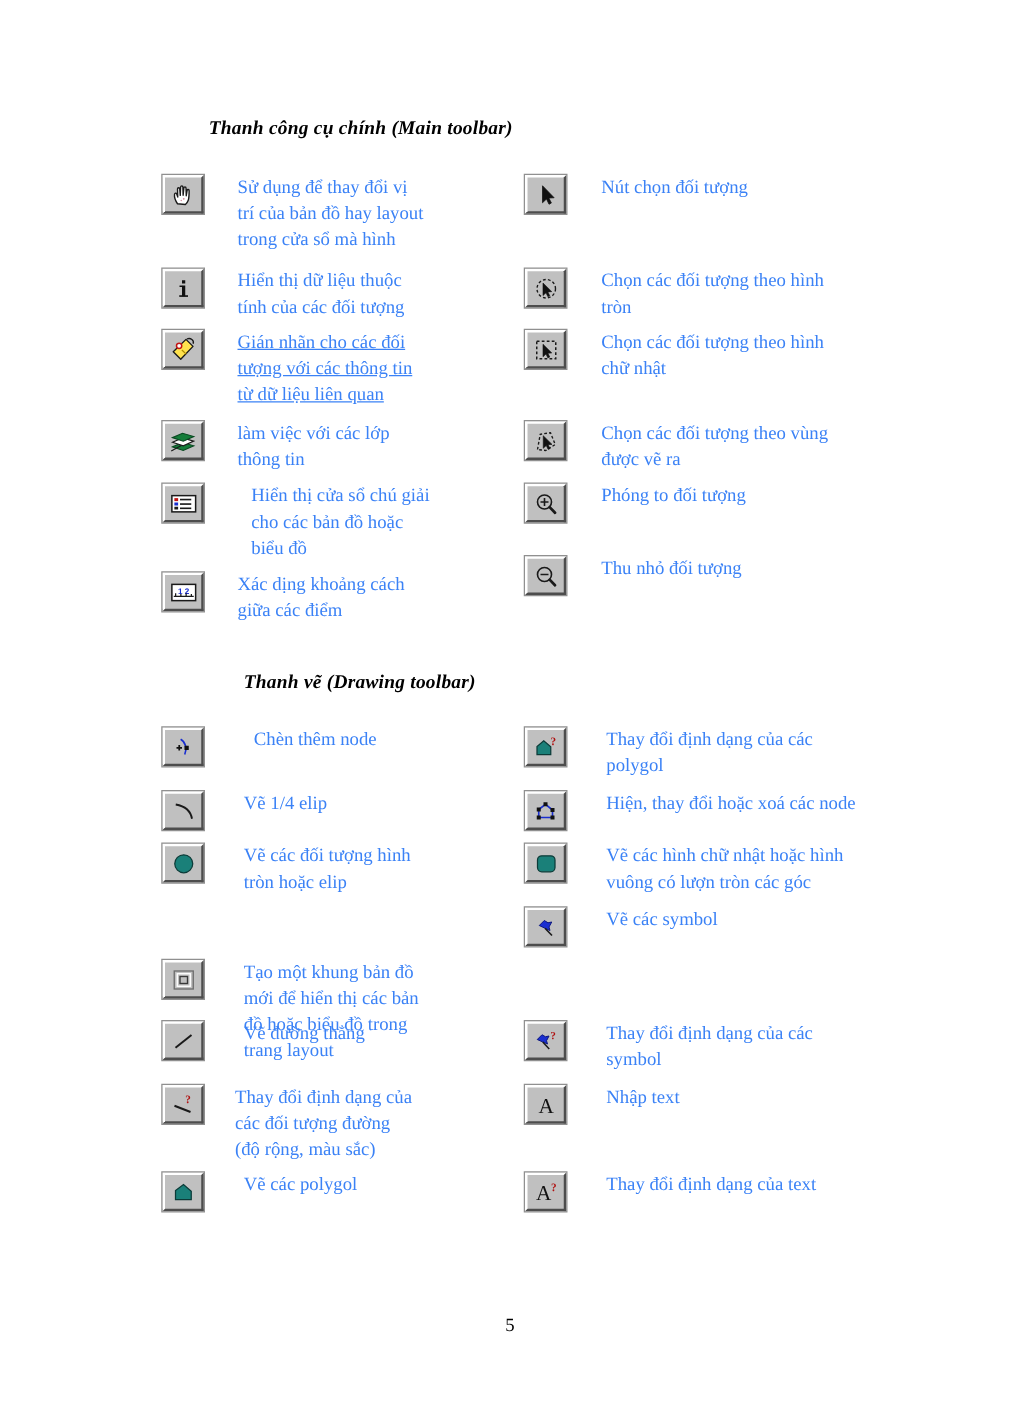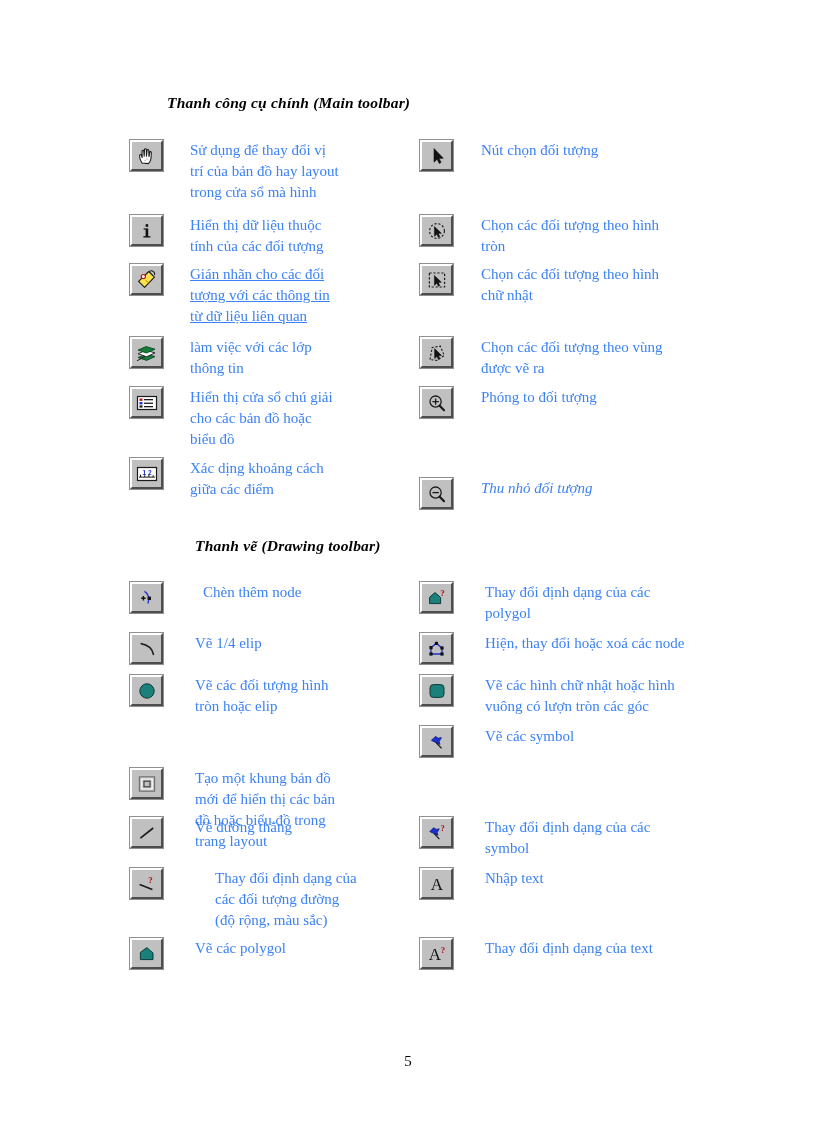--- a/index.html
+++ b/index.html
@@ -168,21 +168,21 @@
           <rect x="2.5" y="3.5" width="19" height="13" fill="#ffffff" stroke="#1a1a1a" stroke-width="1.2"></rect>
           <rect x="4.5" y="5.5" width="3" height="2.4" fill="#c21414"></rect>
           <rect x="4.5" y="9" width="3" height="2.4" fill="#1a2fd0"></rect>
           <rect x="4.5" y="12.4" width="3" height="2.2" fill="#1a1a1a"></rect>
           <rect x="9" y="6" width="9" height="1.3" fill="#1a1a1a"></rect>
           <rect x="9" y="9.6" width="9" height="1.3" fill="#1a1a1a"></rect>
           <rect x="9" y="13" width="9" height="1.3" fill="#1a1a1a"></rect>
         </svg>
       </div>
     </div>
-    <div class="desc" style="margin-left:27px;">
+    <div class="desc" style="margin-left:38px;">
       <span>Hiển thị cửa sổ chú giải</span>
       <span>cho các bản đồ hoặc</span>
       <span>biểu đồ</span>
     </div>
   </div>
 
   <div class="entry" style="left:130px; top:458px;">
     <div class="btn-wrap">
       <div class="tbtn framed">
         <svg width="24" height="20" viewBox="0 0 24 20">
@@ -268,21 +268,21 @@
           <path d="M9.6 5.4 L9.6 11.8 M6.4 8.6 L12.8 8.6" stroke="#1a1a1a" stroke-width="1.3"></path>
           <path d="M13.7 12.7 L18 17.2" stroke="#1a1a1a" stroke-width="2.2" stroke-linecap="round"></path>
         </svg>
       </div>
     </div>
     <div class="desc" style="margin-left:28px;">
       <span>Phóng to đối tượng</span>
     </div>
   </div>
 
-  <div class="entry" style="left:420px; top:478px;font-style:italic;">
+  <div class="entry" style="left:420px; top:445px;">
     <div class="btn-wrap">
       <div class="tbtn framed">
         <svg width="22" height="20" viewBox="0 0 22 20">
           <circle cx="9.6" cy="8.6" r="5.6" fill="none" stroke="#1a1a1a" stroke-width="1.3"></circle>
           <path d="M6.4 8.6 L12.8 8.6" stroke="#1a1a1a" stroke-width="1.3"></path>
           <path d="M13.7 12.7 L18 17.2" stroke="#1a1a1a" stroke-width="2.2" stroke-linecap="round"></path>
         </svg>
       </div>
     </div>
     <div class="desc" style="margin-left:28px;">
@@ -367,21 +367,21 @@
 
   <div class="entry" style="left:130px; top:868px;">
     <div class="btn-wrap">
       <div class="tbtn framed">
         <svg width="22" height="20" viewBox="0 0 22 20">
           <path d="M3.6 10.6 L16.4 15.6" stroke="#1a1a1a" stroke-width="1.6"></path>
           <text x="14.4" y="8.6" font-family="Liberation Serif, serif" font-size="9" font-weight="bold" fill="#b01010" text-anchor="middle">?</text>
         </svg>
       </div>
     </div>
-    <div class="desc" style="margin-left:52px;">
+    <div class="desc" style="margin-left:25px;">
       <span>Thay đổi định dạng của</span>
       <span>các đối tượng đường</span>
       <span>(độ rộng, màu sắc)</span>
     </div>
   </div>
 
   <div class="entry" style="left:130px; top:938px;">
     <div class="btn-wrap">
       <div class="tbtn framed">
         <svg width="22" height="20" viewBox="0 0 22 20">

